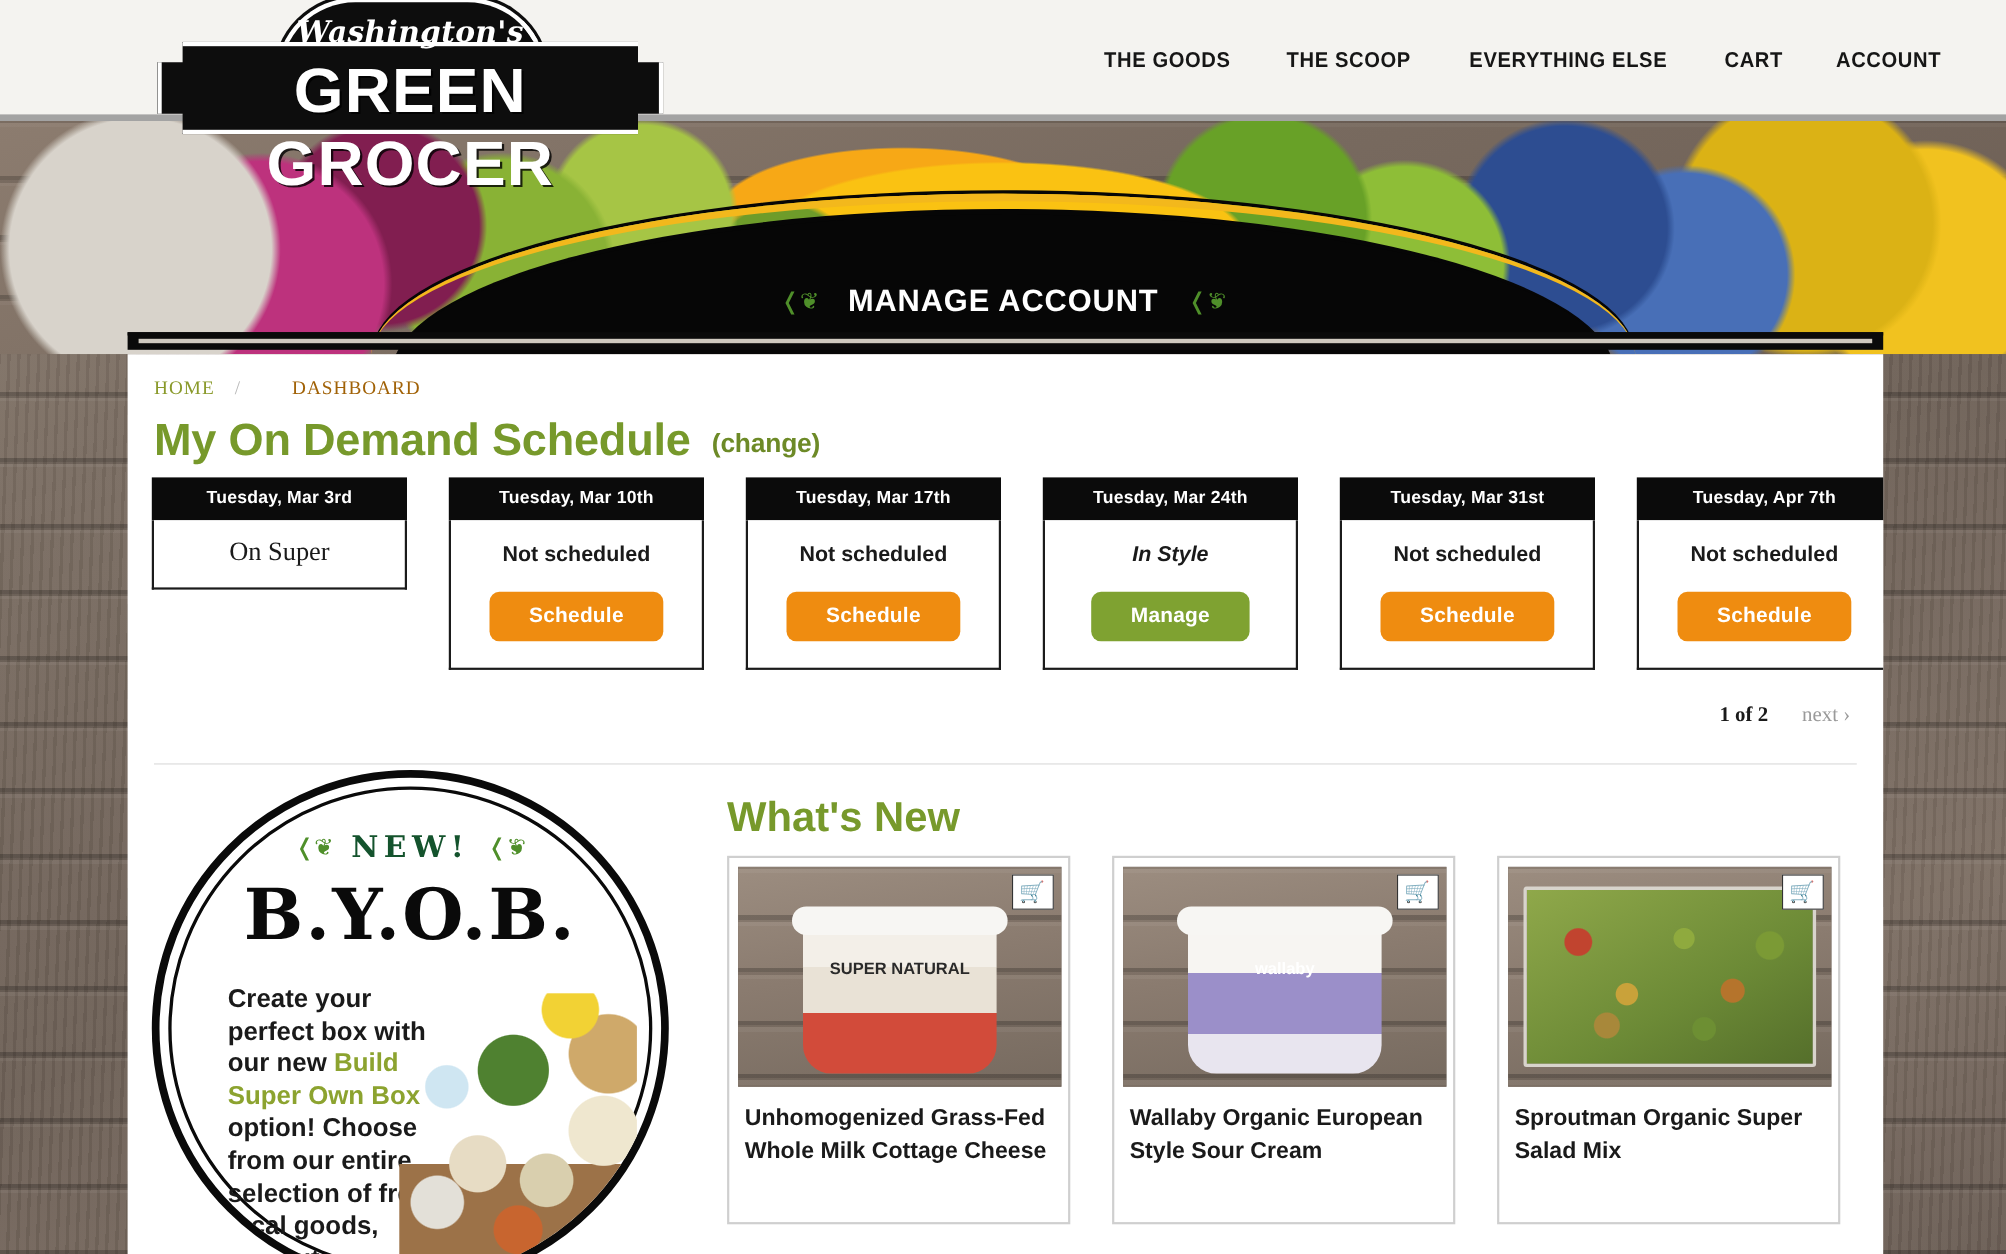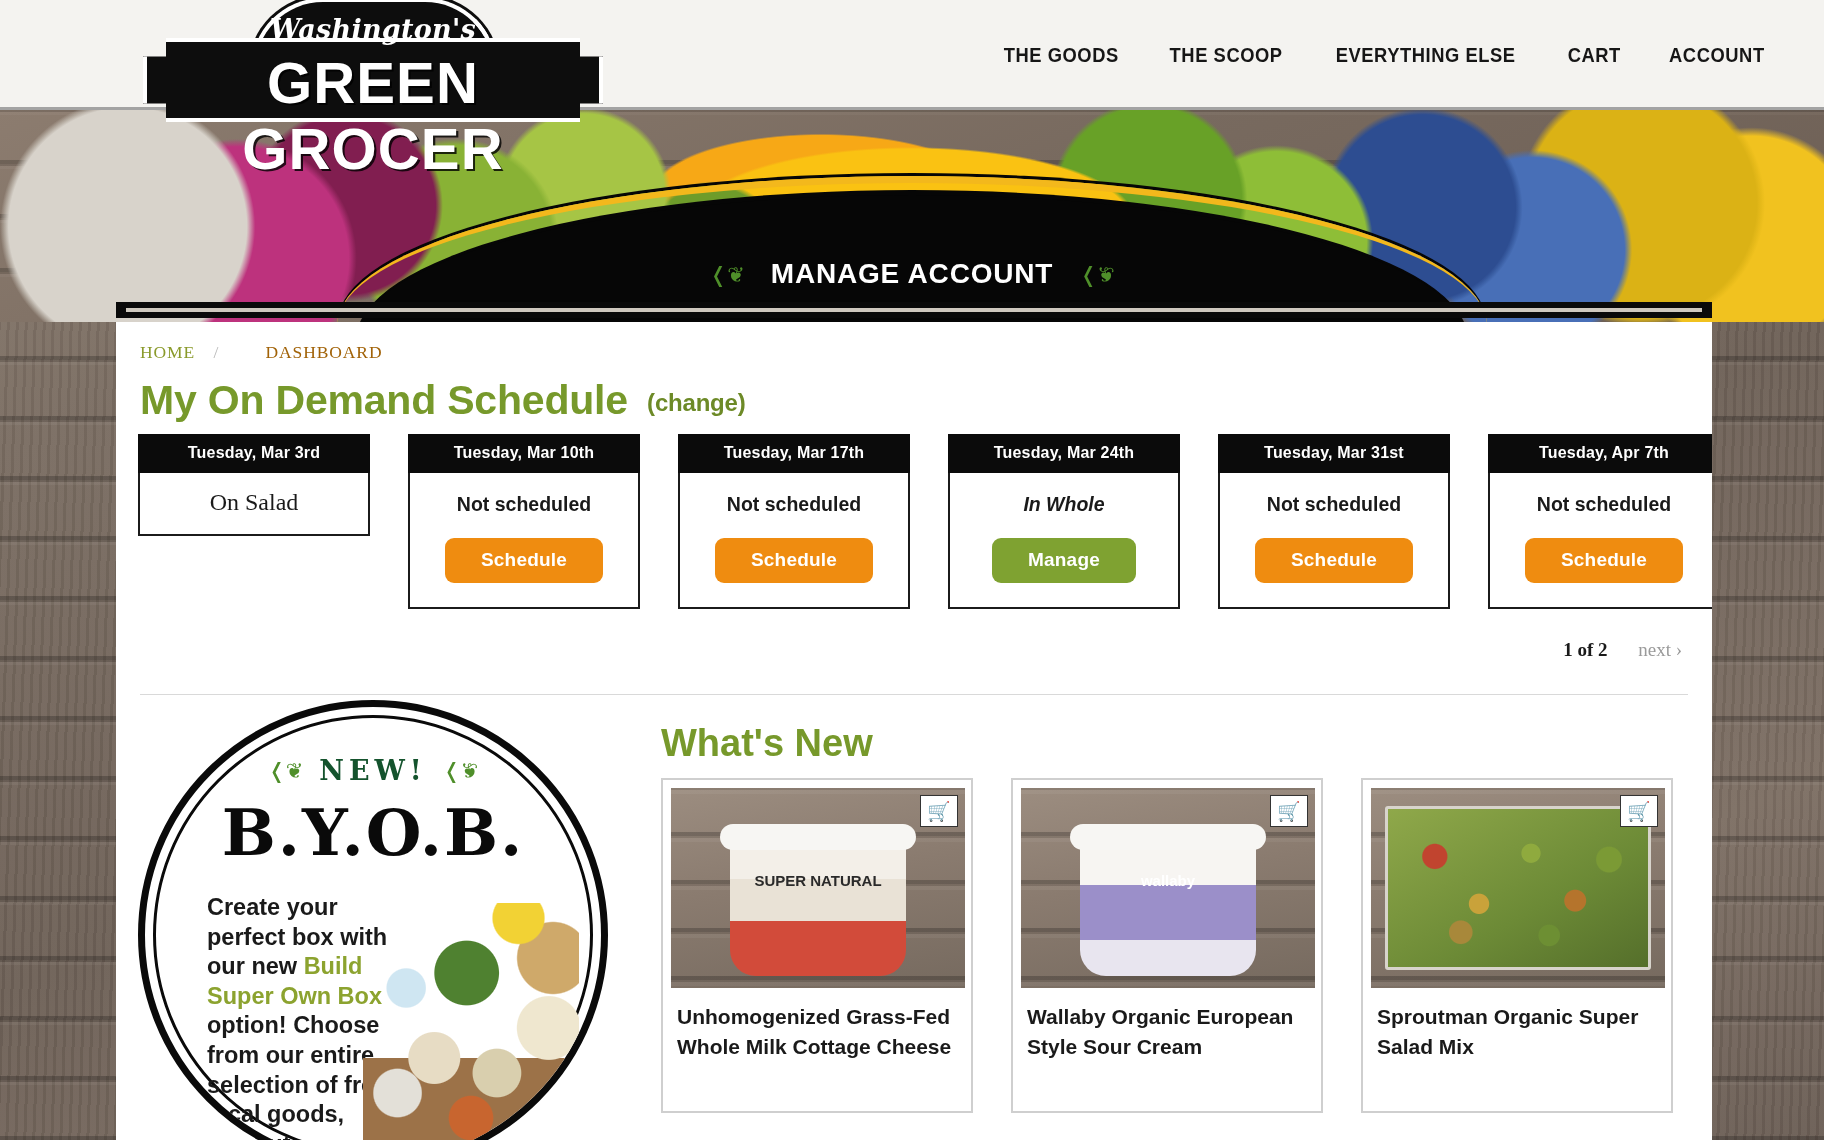--- a/index.html
+++ b/index.html
@@ -25,21 +25,21 @@
       repeating-linear-gradient(92deg,
         rgba(0,0,0,.05) 0px, rgba(0,0,0,.05) 3px,
         rgba(255,255,255,.035) 3px, rgba(255,255,255,.035) 9px),
       linear-gradient(160deg,#8b7c70 0%, #7a6d62 25%, #6e6157 55%, #7d6f64 80%, #6b5e55 100%);
   }
 
   
   .top-bar {
     position: absolute; top: 0; left: 0; width: 1824px; height: 110px;
     background: #f4f3f0;
-    border-bottom: 3px solid #a3a3a3;
+    border-bottom: 6px solid #a3a3a3;
     z-index: 20;
   }
   .nav {
     position: absolute; right: 56px; top: 0; height: 110px;
     display: flex; align-items: center; gap: 44px;
   }
   .nav a {
     font-family: "Liberation Sans Narrow", "Liberation Sans", sans-serif;
     font-weight: 700; font-size: 19.5px; letter-spacing: .6px;
     color: #161616; text-decoration: none; white-space: nowrap;
@@ -376,21 +376,21 @@
     <h1 class="sec-title">
       <span>My On Demand Schedule</span>
       <span class="chg"><a href="#">(change)</a></span>
     </h1>
 
     <div class="cards">
 
       <div class="card hold">
         <div class="hd">Tuesday, Mar 3rd</div>
         <div class="bd">
-          <div class="status hold-txt">On Salad</div>
+          <div class="status hold-txt">On Super</div>
         </div>
       </div>
 
       <div class="card">
         <div class="hd">Tuesday, Mar 10th</div>
         <div class="bd">
           <div class="status">Not scheduled</div>
           <button class="btn orange">Schedule</button>
         </div>
       </div>
@@ -399,21 +399,21 @@
         <div class="hd">Tuesday, Mar 17th</div>
         <div class="bd">
           <div class="status">Not scheduled</div>
           <button class="btn orange">Schedule</button>
         </div>
       </div>
 
       <div class="card">
         <div class="hd">Tuesday, Mar 24th</div>
         <div class="bd">
-          <div class="status in-cart">In Whole</div>
+          <div class="status in-cart">In Style</div>
           <button class="btn green">Manage</button>
         </div>
       </div>
 
       <div class="card">
         <div class="hd">Tuesday, Mar 31st</div>
         <div class="bd">
           <div class="status">Not scheduled</div>
           <button class="btn orange">Schedule</button>
         </div>

